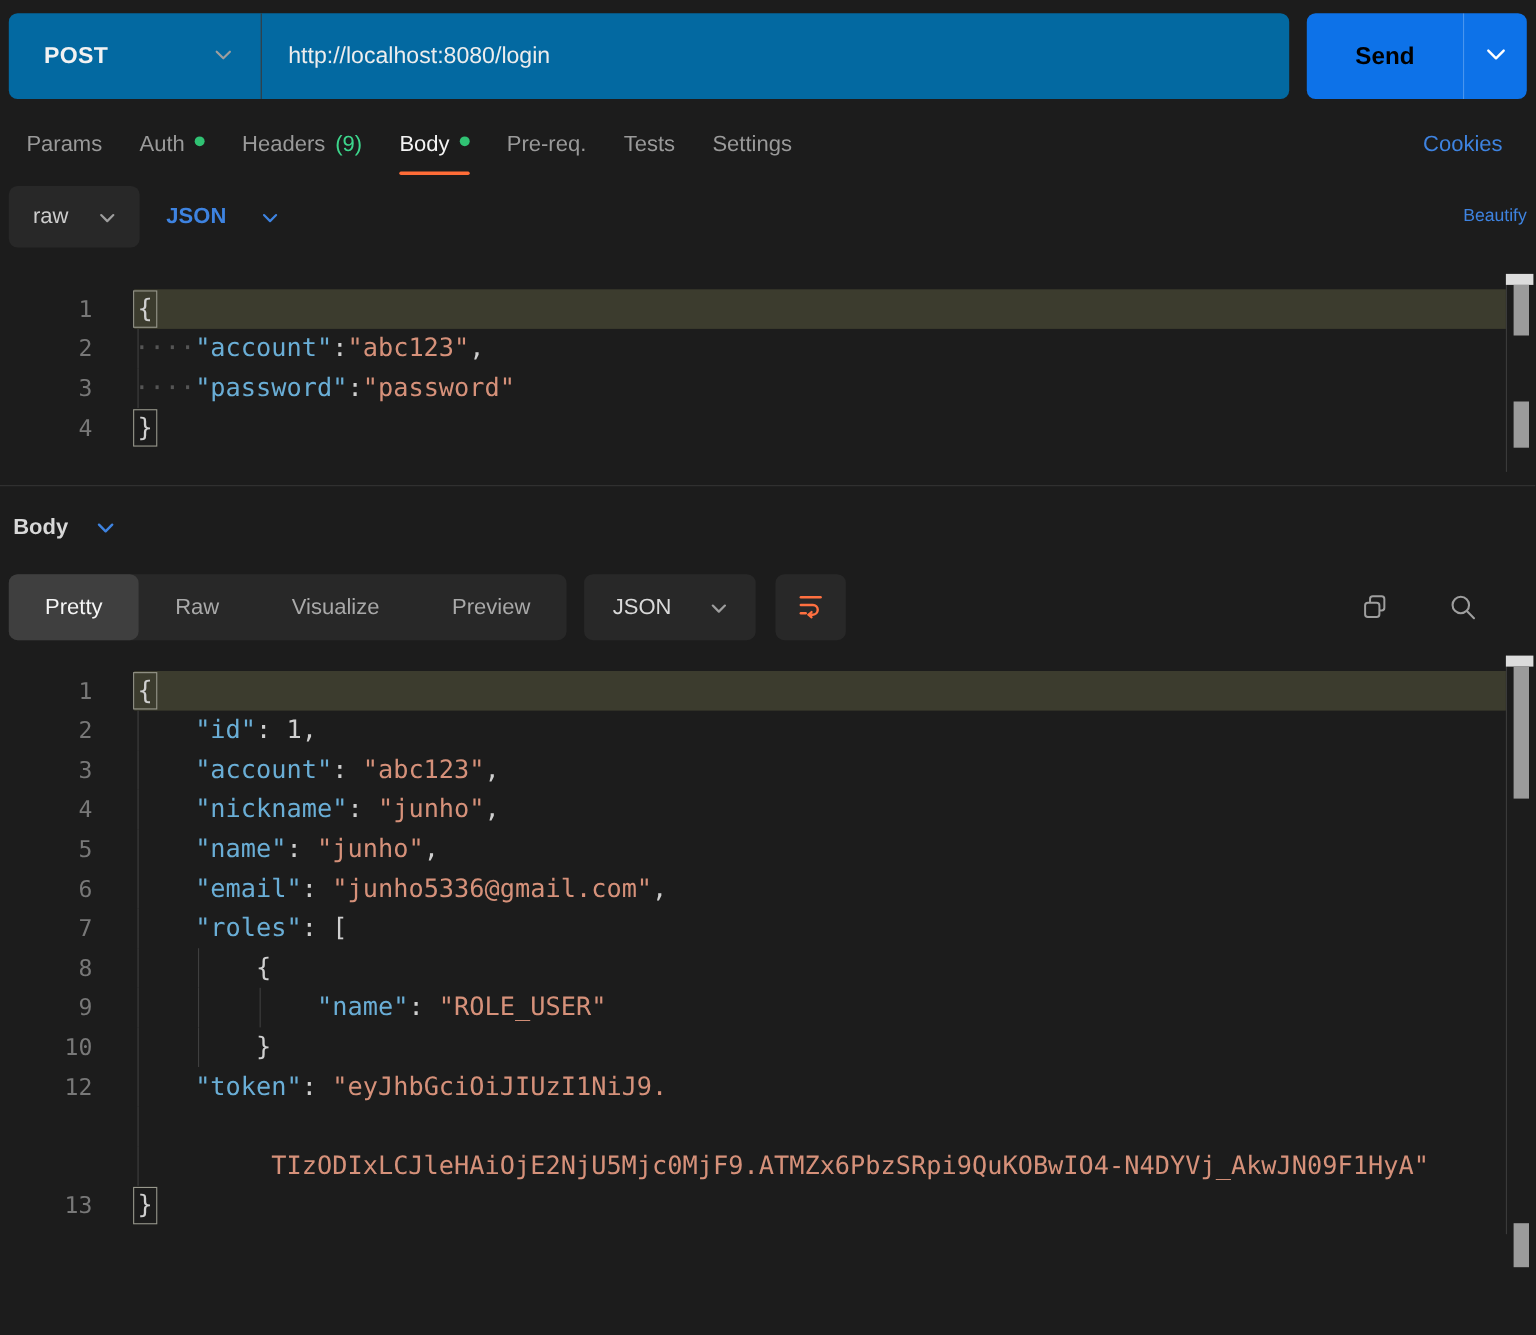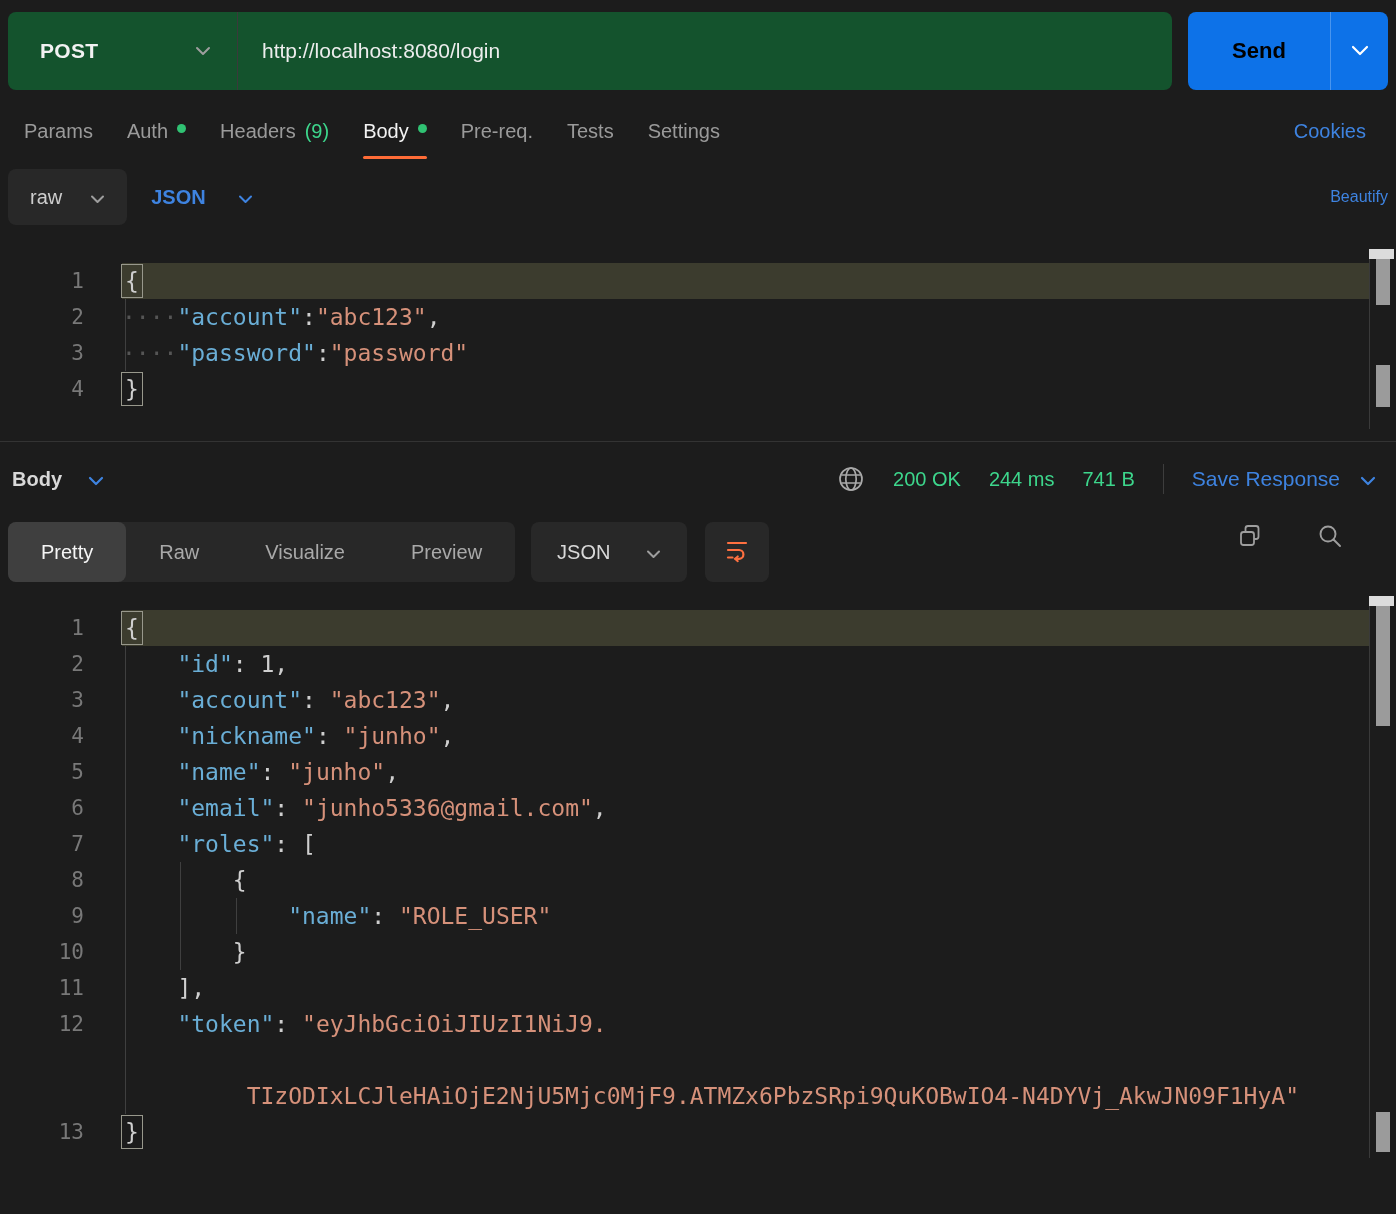--- a/index.html
+++ b/index.html
@@ -4,21 +4,21 @@
 <style>
   * { margin:0; padding:0; box-sizing:border-box; }
   html,body { width:1396px; height:1214px; }
   body {
     background:#1c1c1c; color:#e8e8e8;
     font-family:"Liberation Sans", sans-serif;
     overflow:hidden; position:relative;
   }
   
   .url-row { display:flex; gap:16px; padding:12px 8px 0 8px; }
-  .url-bar { flex:1; height:78px; display:flex; background:#14532d; border-radius:8px; overflow:hidden; }
+  .url-bar { flex:1; height:78px; display:flex; background:#0369a1; border-radius:8px; overflow:hidden; }
   .method { width:230px; flex-shrink:0; display:flex; align-items:center; justify-content:space-between;
             padding:0 26px 0 32px; border-right:1px solid #3a3a3a; cursor:pointer; }
   .method .m-label { font-size:21px; font-weight:700; color:#f2f2f2; letter-spacing:.3px; }
   .url-input { flex:1; display:flex; align-items:center; padding:0 24px; font-size:21px; color:#ededed; }
   .send-btn { width:200px; height:78px; background:#0d72e8; border-radius:8px; display:flex; overflow:hidden; cursor:pointer; }
   .send-main { flex:1; display:flex; align-items:center; justify-content:center; font-size:22px; font-weight:700; color:#000000; }
   .send-caret { width:58px; display:flex; align-items:center; justify-content:center; border-left:1px solid rgba(255,255,255,.25); }
   
   .tabs-row { display:flex; align-items:center; gap:34px; padding:30px 30px 24px 24px; font-size:20px; color:#9a9a9a; }
   .tab { position:relative; display:flex; align-items:center; gap:9px; cursor:pointer; white-space:nowrap; }
@@ -51,21 +51,21 @@
   .sz-cap { position:absolute; top:0; left:-1px; right:2px; height:10px; background:#dcdcdc; }
   .sz-thumb { position:absolute; left:6px; width:14px; background:#9b9b9b; }
   
   .resp-divider { height:1px; background:#333; margin-top:12px; }
   .resp-meta { height:74px; display:flex; align-items:center; padding:0 20px 0 12px; }
   .resp-body-dd { display:flex; align-items:center; gap:26px; font-size:20px; color:#d8d8d8; font-weight:700; cursor:pointer; }
   .meta-right { margin-left:auto; display:flex; align-items:center; gap:28px; }
   .green { color:#3dd68c; font-size:20px; white-space:nowrap; }
   .v-div { width:1px; height:30px; background:#3d3d3d; }
   .save-dd { display:flex; align-items:center; gap:20px; font-size:21px; cursor:pointer; }
-  .resp-toolbar { display:flex; align-items:flex-start; padding:6px 8px 0 8px; }
+  .resp-toolbar { display:flex; align-items:center; padding:6px 8px 0 8px; }
   .seg-ctl { display:flex; background:#282828; border-radius:8px; height:60px; align-items:stretch; }
   .seg { display:flex; align-items:center; padding:0 33px; font-size:20px; color:#a9a9a9; cursor:pointer; border-radius:8px; }
   .seg.active { background:#3f3f3f; color:#f5f5f5; }
   .fmt-dd { height:60px; display:flex; align-items:center; gap:36px; background:#282828; border-radius:8px; padding:0 26px; margin-left:16px; font-size:20px; color:#d9d9d9; cursor:pointer; }
   .wrap-btn { height:60px; width:64px; display:flex; align-items:center; justify-content:center; background:#282828; border-radius:8px; margin-left:18px; cursor:pointer; }
   .tool-icons { margin-left:auto; display:flex; align-items:center; gap:52px; padding-right:44px; }
   .icon-btn { cursor:pointer; display:flex; }
 </style>
 </head>
 <body>
@@ -179,41 +179,20 @@
 <div class="resp-divider"></div>
 
 <div class="resp-meta">
   <div class="resp-body-dd">
     <span>Body</span>
     <span>
       <svg width="16" height="10" viewBox="0 0 16 10">
           <path d="M2 2 L8 8 L14 2" fill="none" stroke="#3e83e0" stroke-width="2.2" stroke-linecap="round" stroke-linejoin="round"></path>
         </svg>
     </span>
-  </div>
-  <div class="meta-right">
-    <span class="icon-btn">
-      <svg width="28" height="28" viewBox="0 0 28 28" fill="none" stroke="#a9a9a9" stroke-width="1.7">
-        <circle cx="14" cy="14" r="11"></circle>
-        <ellipse cx="14" cy="14" rx="5.2" ry="11"></ellipse>
-        <path d="M4.2 10 H23.8 M4.2 18 H23.8"></path>
-      </svg>
-    </span>
-    <span class="green">200 OK</span>
-    <span class="green">244 ms</span>
-    <span class="green">741 B</span>
-    <span class="v-div"></span>
-    <div class="save-dd">
-      <span class="link">Save Response</span>
-      <span>
-        <svg width="16" height="10" viewBox="0 0 16 10">
-            <path d="M2 2 L8 8 L14 2" fill="none" stroke="#3e83e0" stroke-width="2.2" stroke-linecap="round" stroke-linejoin="round"></path>
-          </svg>
-      </span>
-    </div>
   </div>
 </div>
 
 <div class="resp-toolbar">
   <div class="seg-ctl">
 
   <div class="seg active">
         <span>Pretty</span>
       </div>
       <div class="seg">
@@ -295,24 +274,20 @@
     </div>
     <div class="code-line">
       <div class="gutter-num">9</div>
       <div class="line-body"><span class="guide" style="left: calc(0ch + 3px);"></span><span class="guide" style="left: calc(4ch + 3px);"></span><span class="guide" style="left: calc(8ch + 3px);"></span><span class="line-text"><span class="tok-t">            </span><span class="tok-k">"name"</span><span class="tok-p">: </span><span class="tok-s">"ROLE_USER"</span></span></div>
     </div>
     <div class="code-line">
       <div class="gutter-num">10</div>
       <div class="line-body"><span class="guide" style="left: calc(0ch + 3px);"></span><span class="guide" style="left: calc(4ch + 3px);"></span><span class="line-text"><span class="tok-t">        </span><span class="tok-p">}</span></span></div>
     </div>
     <div class="code-line">
-      <div class="gutter-num">11</div>
-      <div class="line-body"><span class="guide" style="left: calc(0ch + 3px);"></span><span class="line-text"><span class="tok-t">    </span><span class="tok-p">],</span></span></div>
-    </div>
-    <div class="code-line">
       <div class="gutter-num">12</div>
       <div class="line-body"><span class="guide" style="left: calc(0ch + 3px);"></span><span class="line-text"><span class="tok-t">    </span><span class="tok-k">"token"</span><span class="tok-p">: </span><span class="tok-s">"eyJhbGciOiJIUzI1NiJ9.</span></span></div>
     </div>
     <div class="code-line">
       <div class="gutter-num"></div>
       <div class="line-body"><span class="guide" style="left: calc(0ch + 3px);"></span></div>
     </div>
     <div class="code-line">
       <div class="gutter-num"></div>
       <div class="line-body"><span class="guide" style="left: calc(0ch + 3px);"></span><span class="line-text"><span class="tok-t">         </span><span class="tok-s">TIzODIxLCJleHAiOjE2NjU5Mjc0MjF9.ATMZx6PbzSRpi9QuKOBwIO4-N4DYVj_AkwJN09F1HyA"</span></span></div>

